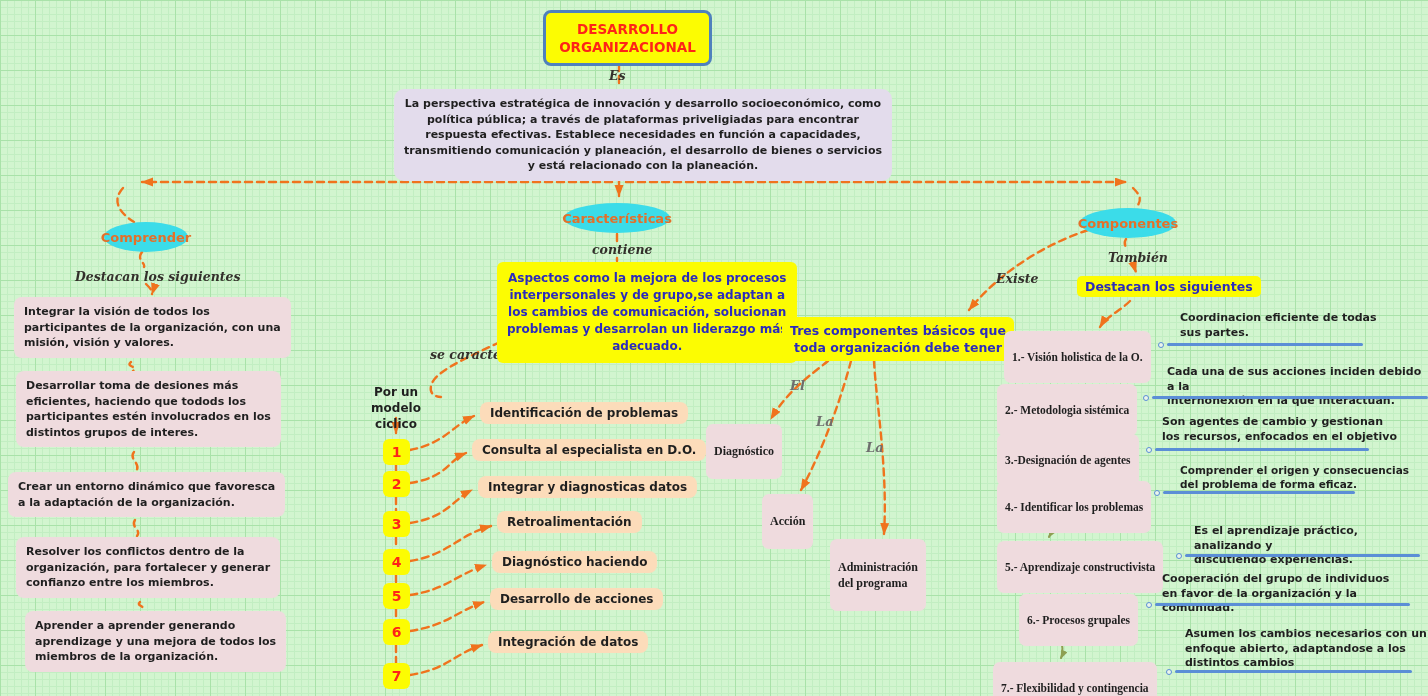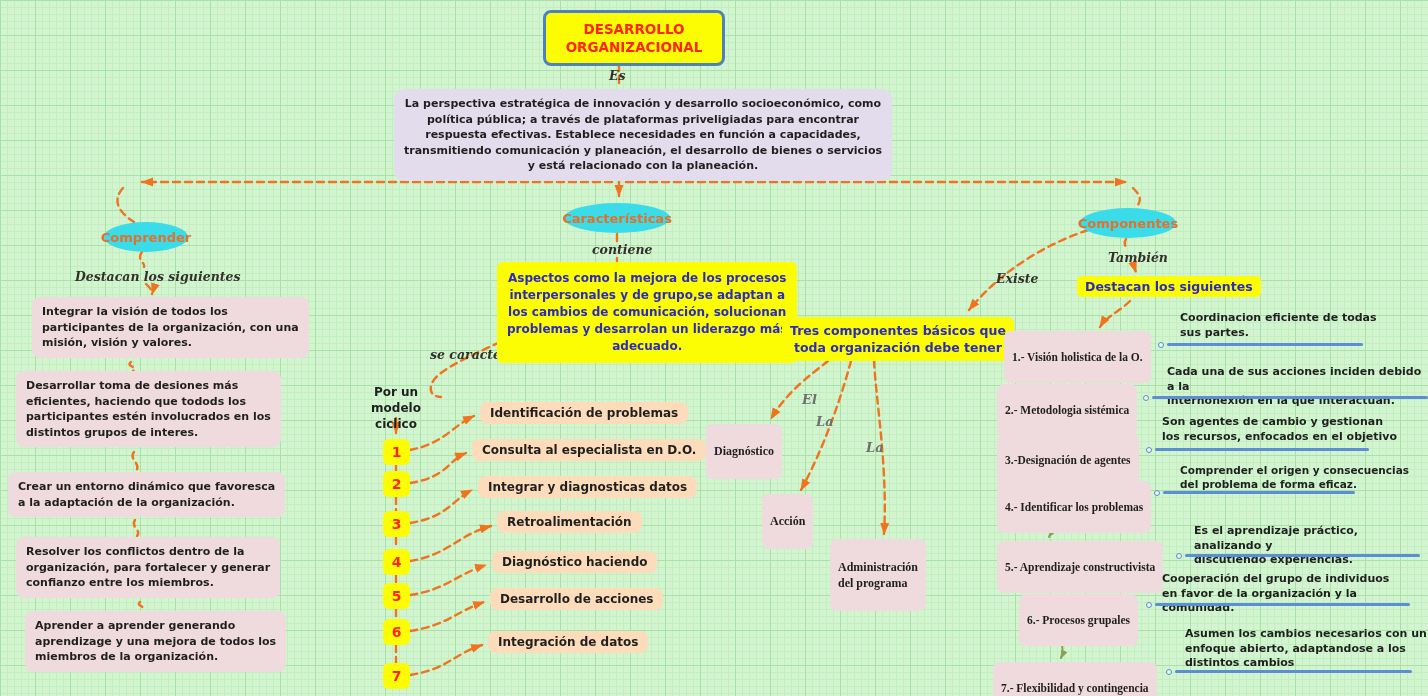--- a/index.html
+++ b/index.html
@@ -87,40 +87,40 @@
     <path class="dg" d="M1052,409 C1047,417 1057,423 1052,430" marker-end="url(#ah-g)"></path>
     <path class="dg" d="M1052,459 C1047,466 1057,471 1052,477" marker-end="url(#ah-g)"></path>
     <path class="dg" d="M1049,506 C1043,517 1055,527 1049,537" marker-end="url(#ah-g)"></path>
     <path class="dg" d="M1058,566 C1053,575 1063,583 1058,590" marker-end="url(#ah-g)"></path>
     <path class="dg" d="M1058,618 C1053,629 1067,645 1061,658" marker-end="url(#ah-g)"></path>
     <path class="do" d="M828,361 C812,374 788,390 771,419" marker-end="url(#ah-o)"></path>
     <path class="do" d="M851,361 C842,395 824,448 801,490" marker-end="url(#ah-o)"></path>
     <path class="do" d="M874,361 C876,400 888,470 884,534" marker-end="url(#ah-o)"></path>
   </svg>
 
-  <div class="node yellow title-box" style="left:543px; top:10px; width:182px;">DESARROLLO
+  <div class="node yellow title-box" style="left:543px; top:10px; width:169px;">DESARROLLO
 ORGANIZACIONAL</div>
   <div class="node conn-label" style="left:609px; top:68px;">Es</div>
   <div class="node lavender" style="left:394px; top:89px;">La perspectiva estratégica de innovación y desarrollo socioeconómico, como
 política pública; a través de plataformas priveligiadas para encontrar
 respuesta efectivas. Establece necesidades en función a capacidades,
 transmitiendo comunicación y planeación, el desarrollo de bienes o servicios
 y está relacionado con la planeación.</div>
 
   <div class="node ellipse" style="left:104px; top:222px; width:84px; height:30px;">Comprender</div>
   <div class="node ellipse" style="left:564px; top:203px; width:106px; height:30px;">Características</div>
   <div class="node ellipse" style="left:1080px; top:208px; width:96px; height:30px;">Componentes</div>
 
   <div class="node conn-label" style="left:75px; top:269px;">Destacan los siguientes</div>
   <div class="node conn-label" style="left:592px; top:242px;">contiene</div>
   <div class="node conn-label" style="left:1108px; top:250px;">También</div>
   <div class="node conn-label" style="left:996px; top:271px;">Existe</div>
   <div class="node conn-label" style="left:430px; top:347px;">se caracteriza</div>
 
-  <div class="node pink" style="left:32px; top:297px;">Integrar la visión de todos los
+  <div class="node pink" style="left:14px; top:297px;">Integrar la visión de todos los
 participantes de la organización, con una
 misión, visión y valores.</div>
   <div class="node pink" style="left:16px; top:371px;">Desarrollar toma de desiones más
 eficientes, haciendo que todods los
 participantes estén involucrados en los
 distintos grupos de interes.</div>
   <div class="node pink" style="left:8px;  top:472px;">Crear un entorno dinámico que favoresca
 a la adaptación de la organización.</div>
   <div class="node pink" style="left:16px; top:537px;">Resolver los conflictos dentro de la
 organización, para fortalecer y generar
@@ -148,21 +148,21 @@
   <div class="node peach" style="left:480px; top:402px;">Identificación de problemas</div>
   <div class="node peach" style="left:472px; top:439px;">Consulta al especialista en D.O.</div>
   <div class="node peach" style="left:478px; top:476px;">Integrar y diagnosticas datos</div>
   <div class="node peach" style="left:497px; top:511px;">Retroalimentación</div>
   <div class="node peach" style="left:492px; top:551px;">Diagnóstico haciendo</div>
   <div class="node peach" style="left:490px; top:588px;">Desarrollo de acciones</div>
   <div class="node peach" style="left:488px; top:631px;">Integración de datos</div>
 
   <div class="node yellow bluetext" style="left:782px; top:317px; border-radius:6px; padding:5px 8px; font-size:12.5px; line-height:17px;">Tres componentes básicos que
 toda organización debe tener</div>
-  <div class="node gray-label" style="left:790px; top:392px;margin-left:12px;">El</div>
+  <div class="node gray-label" style="left:790px; top:378px;">El</div>
   <div class="node gray-label" style="left:816px; top:414px;">La</div>
   <div class="node gray-label" style="left:866px; top:440px;">La</div>
   <div class="node pink-sm" style="left:706px; top:424px; font-size:12px;">Diagnóstico</div>
   <div class="node pink-sm" style="left:762px; top:494px; font-size:12px;">Acción</div>
   <div class="node pink-sm" style="left:830px; top:539px; font-size:12px; line-height:16px;">Administración
 del programa</div>
 
   <div class="node yellow bluetext" style="left:1077px; top:276px; border-radius:5px; padding:3px 8px; font-size:12.5px;">Destacan los siguientes</div>
 
   <div class="node pink-sm" style="left:1004px; top:331px;">1.- Visión holistica de la O.</div>

